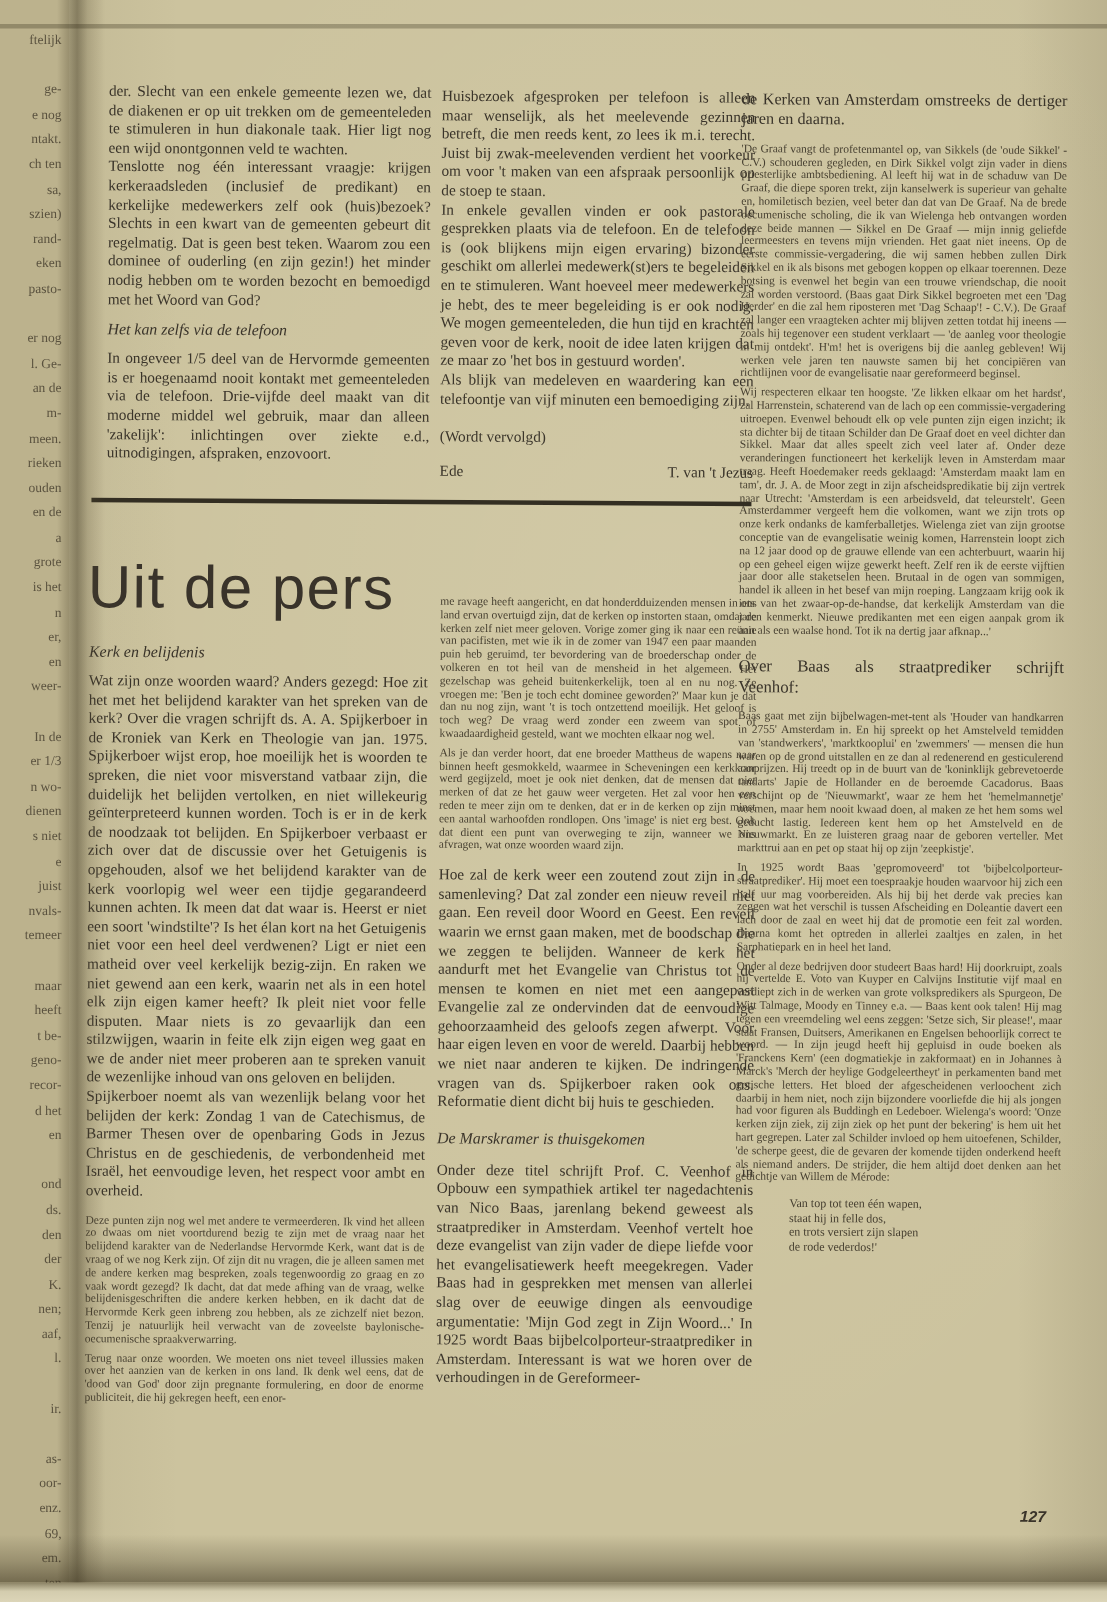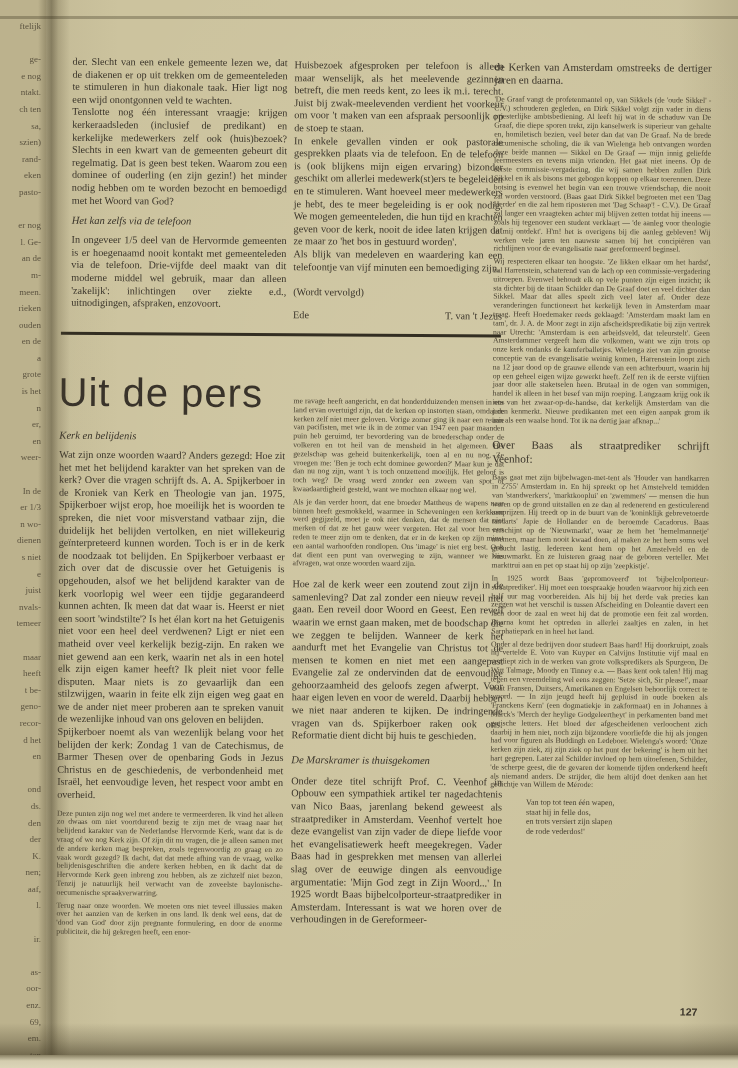--- a/index.html
+++ b/index.html
@@ -42,21 +42,21 @@
   .col2-body{left:238px;top:396px;width:211px;}
   .col1-body .small-block{margin-top:8px;}
   .col2-body .body{margin-top:10px;}
   .col2-body .subhead{margin:12px 0 9px;}
   .col3{left:437px;top:58px;width:217px;}
   .run-head{font-size:10.8px;line-height:13.4px;font-weight:400;margin:0;text-align:justify;}
   .run-head.spaced{font-size:11.2px;line-height:14px;word-spacing:3px;margin:13px 0 8px;}
   .col3 .small-block{margin-top:8px;}
   .poem{font-size:8px;line-height:9.6px;margin:8px 0 0 36px;white-space:pre-line;color:#463f30;}
   .pagenum{position:absolute;left:628px;top:1002px;font-family:"Liberation Sans","DejaVu Sans",sans-serif;
-           font-weight:700;font-size:10.5px;color:#3a342a;}
+           font-weight:700;font-size:10.5px;color:#3a342a;font-style:italic;}
 </style>
 </head>
 <body>
 
 <div class="scan">
 
   <div class="neighbor">
     <div class="fragments">ftelijk
 
 ge-

